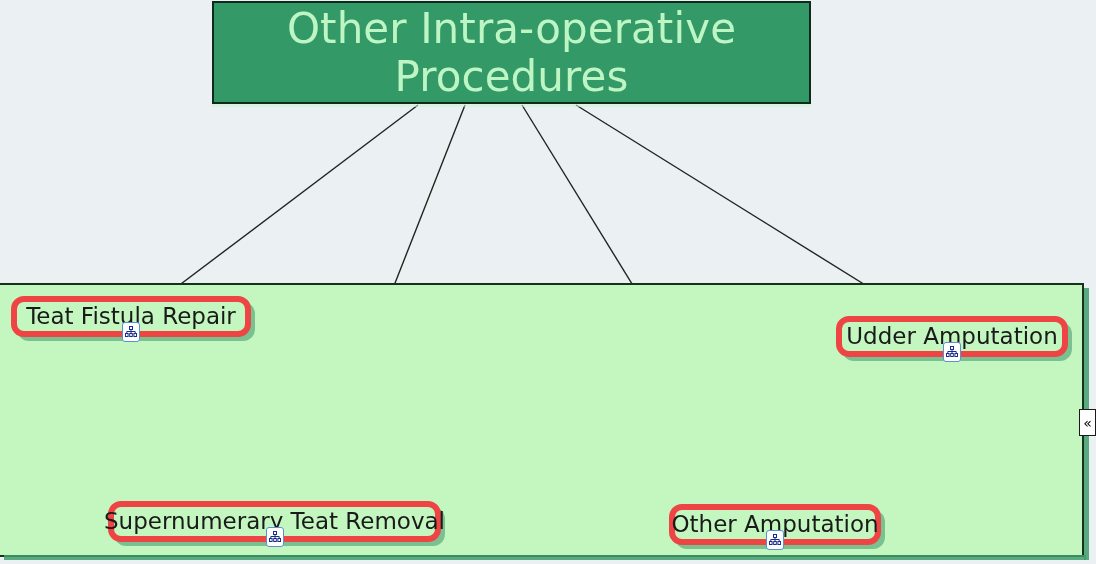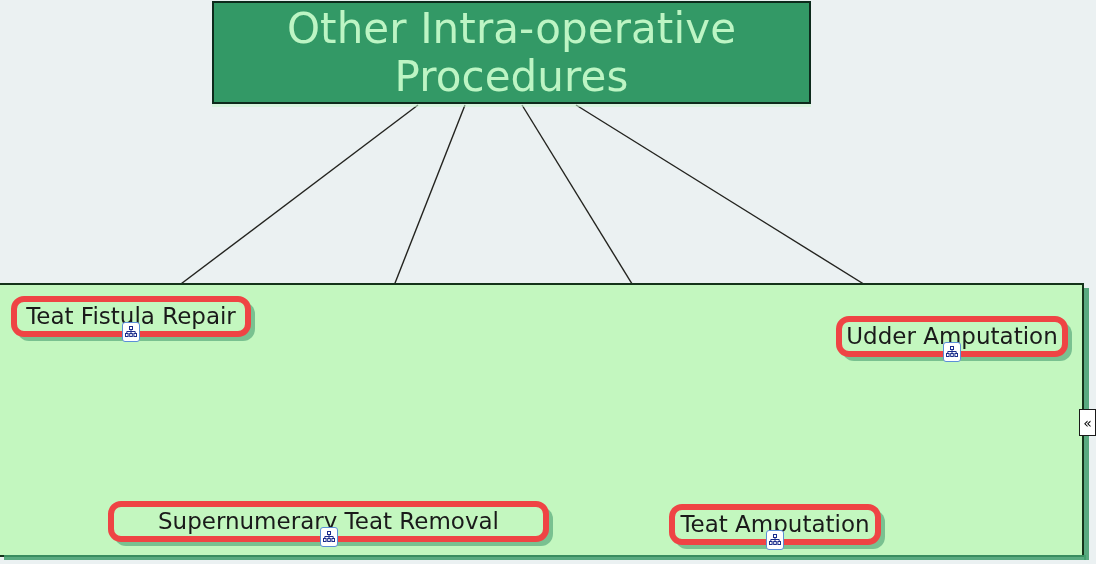--- a/index.html
+++ b/index.html
@@ -147,21 +147,21 @@
     display: flex;
     align-items: center;
     justify-content: center;
     z-index: 7;
   }
   .node-badge svg { display: block; }
 
   
   #node-teat-fistula-repair { left: 11px;  top: 296px; width: 240px; height: 41px; }
   #node-udder-amputation    { left: 836px; top: 316px; width: 232px; height: 41px; }
-  #node-supernumerary       { left: 108px; top: 501px; width: 441px; height: 41px; }
+  #node-supernumerary       { left: 108px; top: 501px; width: 333px; height: 41px; }
   #node-teat-amputation     { left: 669px; top: 504px; width: 212px; height: 41px; }
 </style>
 </head>
 <body>
 
 <div id="canvas">
 
   <svg id="edges" viewBox="0 0 1096 564" width="1096" height="564">
     <line x1="418" y1="105" x2="161" y2="299" stroke="#23231f" stroke-width="1.4"></line>
     <line x1="465" y1="105" x2="309" y2="502" stroke="#23231f" stroke-width="1.4"></line>
@@ -213,21 +213,21 @@
         <rect x="4.5" y="0.5" width="3" height="3" fill="#ffffff" stroke="#1b2d8c" stroke-width="1"></rect>
         <path d="M6 3.5 V5.5 M1.8 5.5 H10.2 M1.8 5.5 V7.5 M6 5.5 V7.5 M10.2 5.5 V7.5" stroke="#1b2d8c" stroke-width="1" fill="none"></path>
         <rect x="0.5" y="7.5" width="2.6" height="3" fill="#ffffff" stroke="#1b2d8c" stroke-width="1"></rect>
         <rect x="4.7" y="7.5" width="2.6" height="3" fill="#ffffff" stroke="#1b2d8c" stroke-width="1"></rect>
         <rect x="8.9" y="7.5" width="2.6" height="3" fill="#ffffff" stroke="#1b2d8c" stroke-width="1"></rect>
       </svg>
     </span>
   </div>
 
   <div class="node" id="node-teat-amputation">
-    <span class="node-label">Teat Amputation</span>
+    <span class="node-label">Other Amputation</span>
     <span class="node-badge">
       <svg width="12" height="12" viewBox="0 0 12 12">
         <rect x="4.5" y="0.5" width="3" height="3" fill="#ffffff" stroke="#1b2d8c" stroke-width="1"></rect>
         <path d="M6 3.5 V5.5 M1.8 5.5 H10.2 M1.8 5.5 V7.5 M6 5.5 V7.5 M10.2 5.5 V7.5" stroke="#1b2d8c" stroke-width="1" fill="none"></path>
         <rect x="0.5" y="7.5" width="2.6" height="3" fill="#ffffff" stroke="#1b2d8c" stroke-width="1"></rect>
         <rect x="4.7" y="7.5" width="2.6" height="3" fill="#ffffff" stroke="#1b2d8c" stroke-width="1"></rect>
         <rect x="8.9" y="7.5" width="2.6" height="3" fill="#ffffff" stroke="#1b2d8c" stroke-width="1"></rect>
       </svg>
     </span>
   </div>

